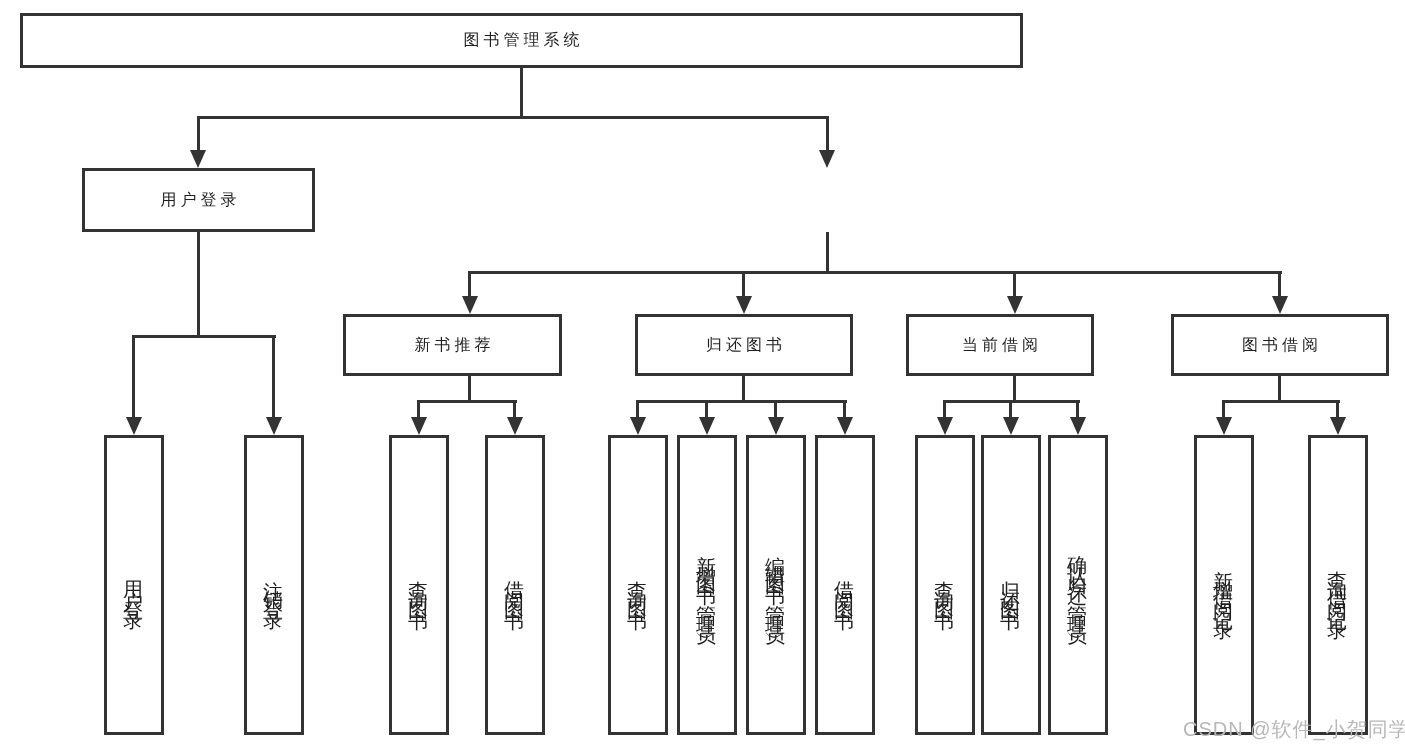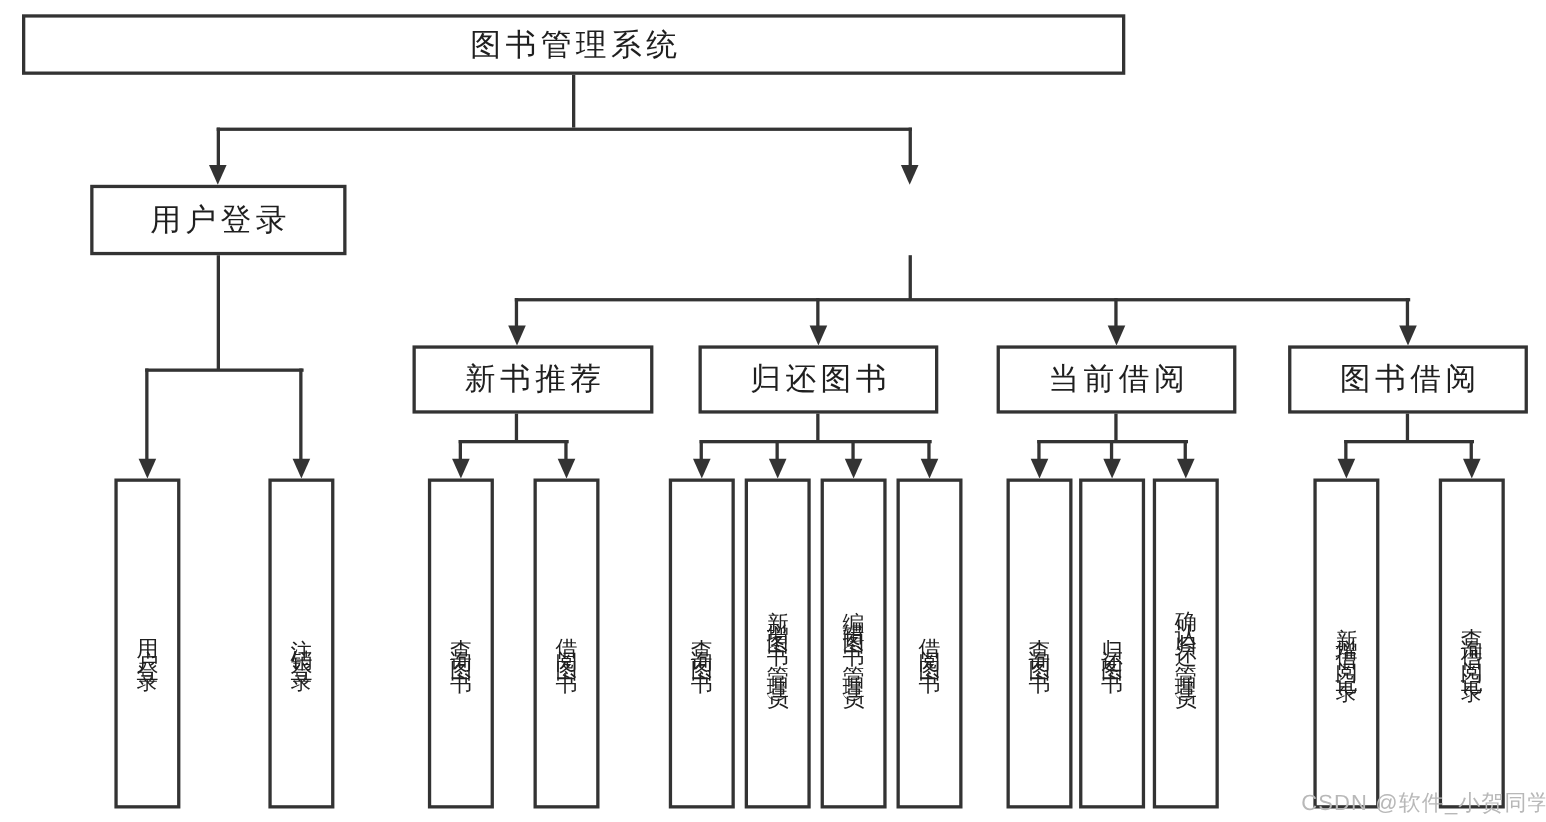--- a/index.html
+++ b/index.html
@@ -2,21 +2,21 @@
 <html><head>
 <meta charset="utf-8">
 <style>
   html,body{margin:0;padding:0;background:#ffffff;}
   body{width:1405px;height:747px;position:relative;font-family:"Liberation Sans","DejaVu Sans",sans-serif;}
   .canvas{position:absolute;left:0;top:0;width:1405px;height:747px;background:#ffffff;overflow:hidden;}
   .box{
     position:absolute;box-sizing:border-box;
     border:3px solid #333333;background:#ffffff;
     display:flex;align-items:center;justify-content:center;
-    color:#1f1f1f;font-size:28px;letter-spacing:4px;text-indent:4px;
+    color:#1f1f1f;font-size:16px;letter-spacing:4px;text-indent:4px;
     white-space:nowrap;
   }
   .leaf{
     writing-mode:vertical-rl;text-orientation:mixed;
     letter-spacing:10px;text-indent:0;font-size:20px;
     white-space:normal;
   }
   .hline{position:absolute;height:3px;background:#333333;}
   .vline{position:absolute;width:3px;background:#333333;}
   .arrow{
@@ -56,23 +56,23 @@
   <div class="hline" style="left:468px;top:271px;width:814px;"></div>
   <div class="vline" style="left:468px;top:271px;height:27px;"></div>
   <div class="vline" style="left:742px;top:271px;height:27px;"></div>
   <div class="vline" style="left:1013px;top:271px;height:27px;"></div>
   <div class="vline" style="left:1278px;top:271px;height:27px;"></div>
   <div class="arrow" style="left:462px;top:296px;"></div>
   <div class="arrow" style="left:736px;top:296px;"></div>
   <div class="arrow" style="left:1007px;top:296px;"></div>
   <div class="arrow" style="left:1272px;top:296px;"></div>
 
-  <div class="box" style="left:375px;top:314px;width:219px;height:62px;">新书推荐</div>
+  <div class="box" style="left:343px;top:314px;width:219px;height:62px;">新书推荐</div>
   <div class="box" style="left:635px;top:314px;width:218px;height:62px;">归还图书</div>
-  <div class="box" style="left:906px;top:314px;width:218px;height:62px;">当前借阅</div>
+  <div class="box" style="left:906px;top:314px;width:188px;height:62px;">当前借阅</div>
   <div class="box" style="left:1171px;top:314px;width:218px;height:62px;">图书借阅</div>
 
   <div class="vline" style="left:468px;top:376px;height:26px;"></div>
   <div class="hline" style="left:417px;top:400px;width:100px;"></div>
   <div class="vline" style="left:417px;top:400px;height:19px;"></div>
   <div class="vline" style="left:513px;top:400px;height:19px;"></div>
   <div class="arrow" style="left:411px;top:417px;"></div>
   <div class="arrow" style="left:507px;top:417px;"></div>
 
   <div class="vline" style="left:742px;top:376px;height:26px;"></div>

